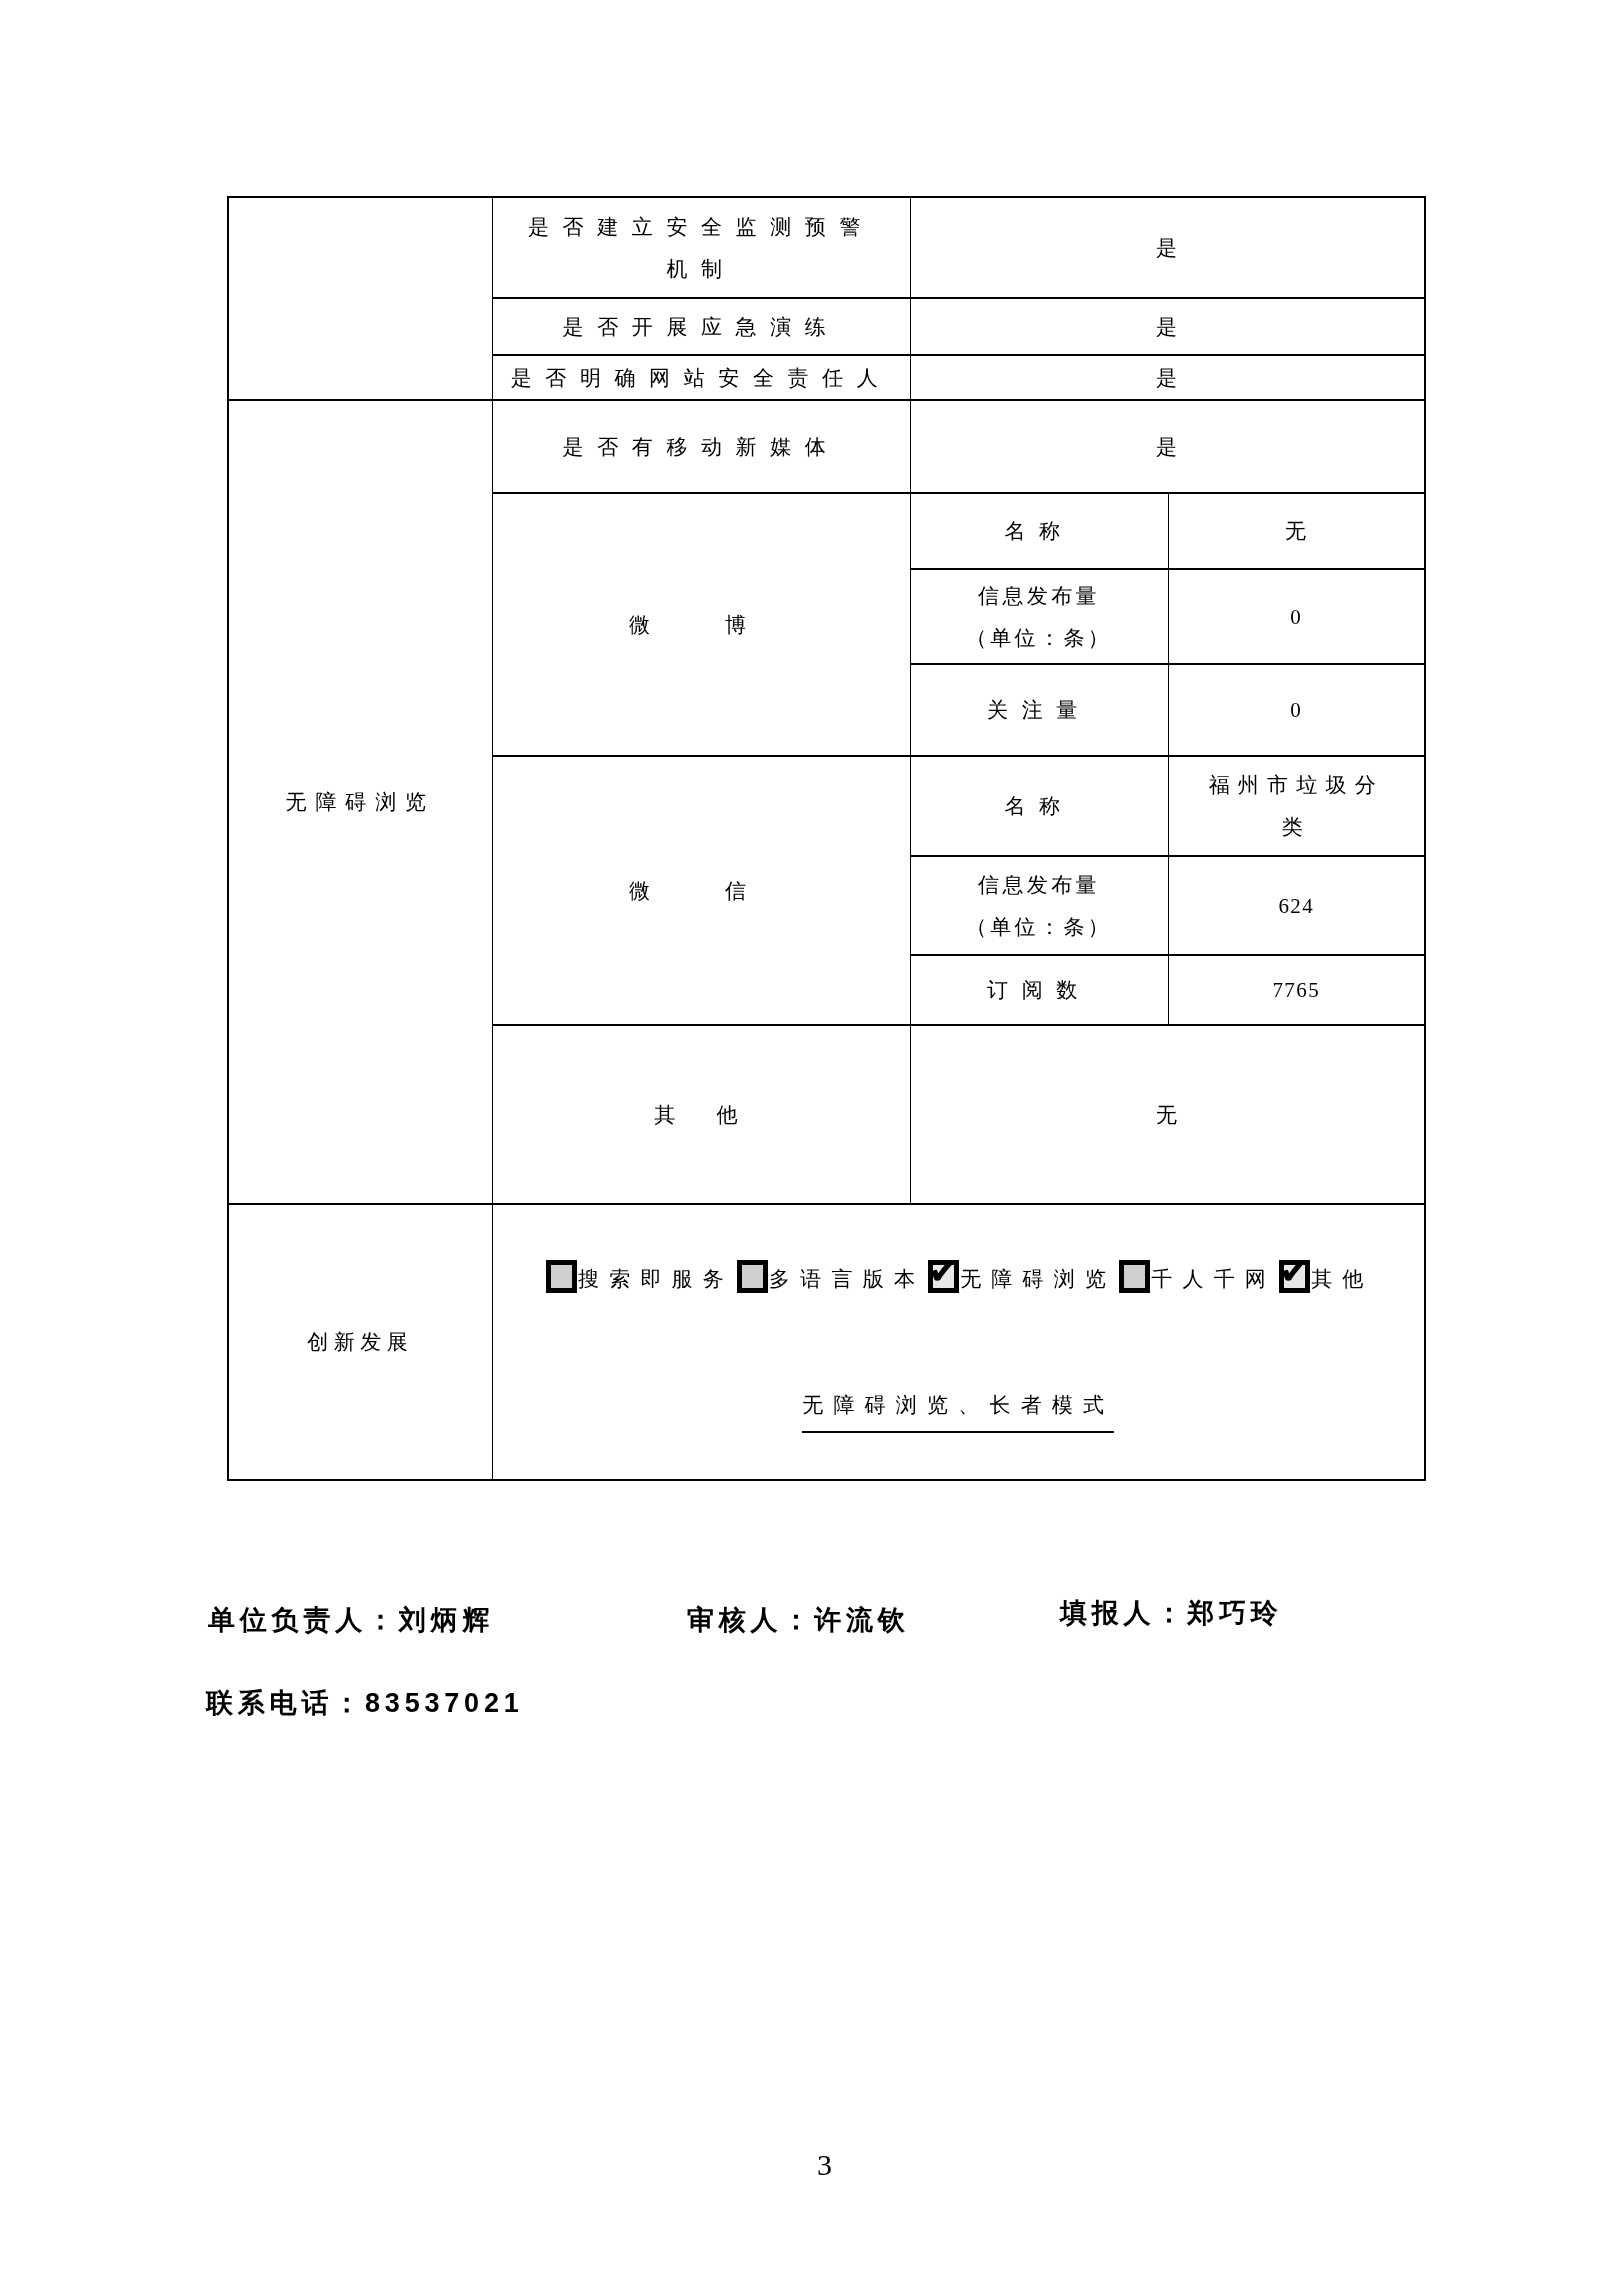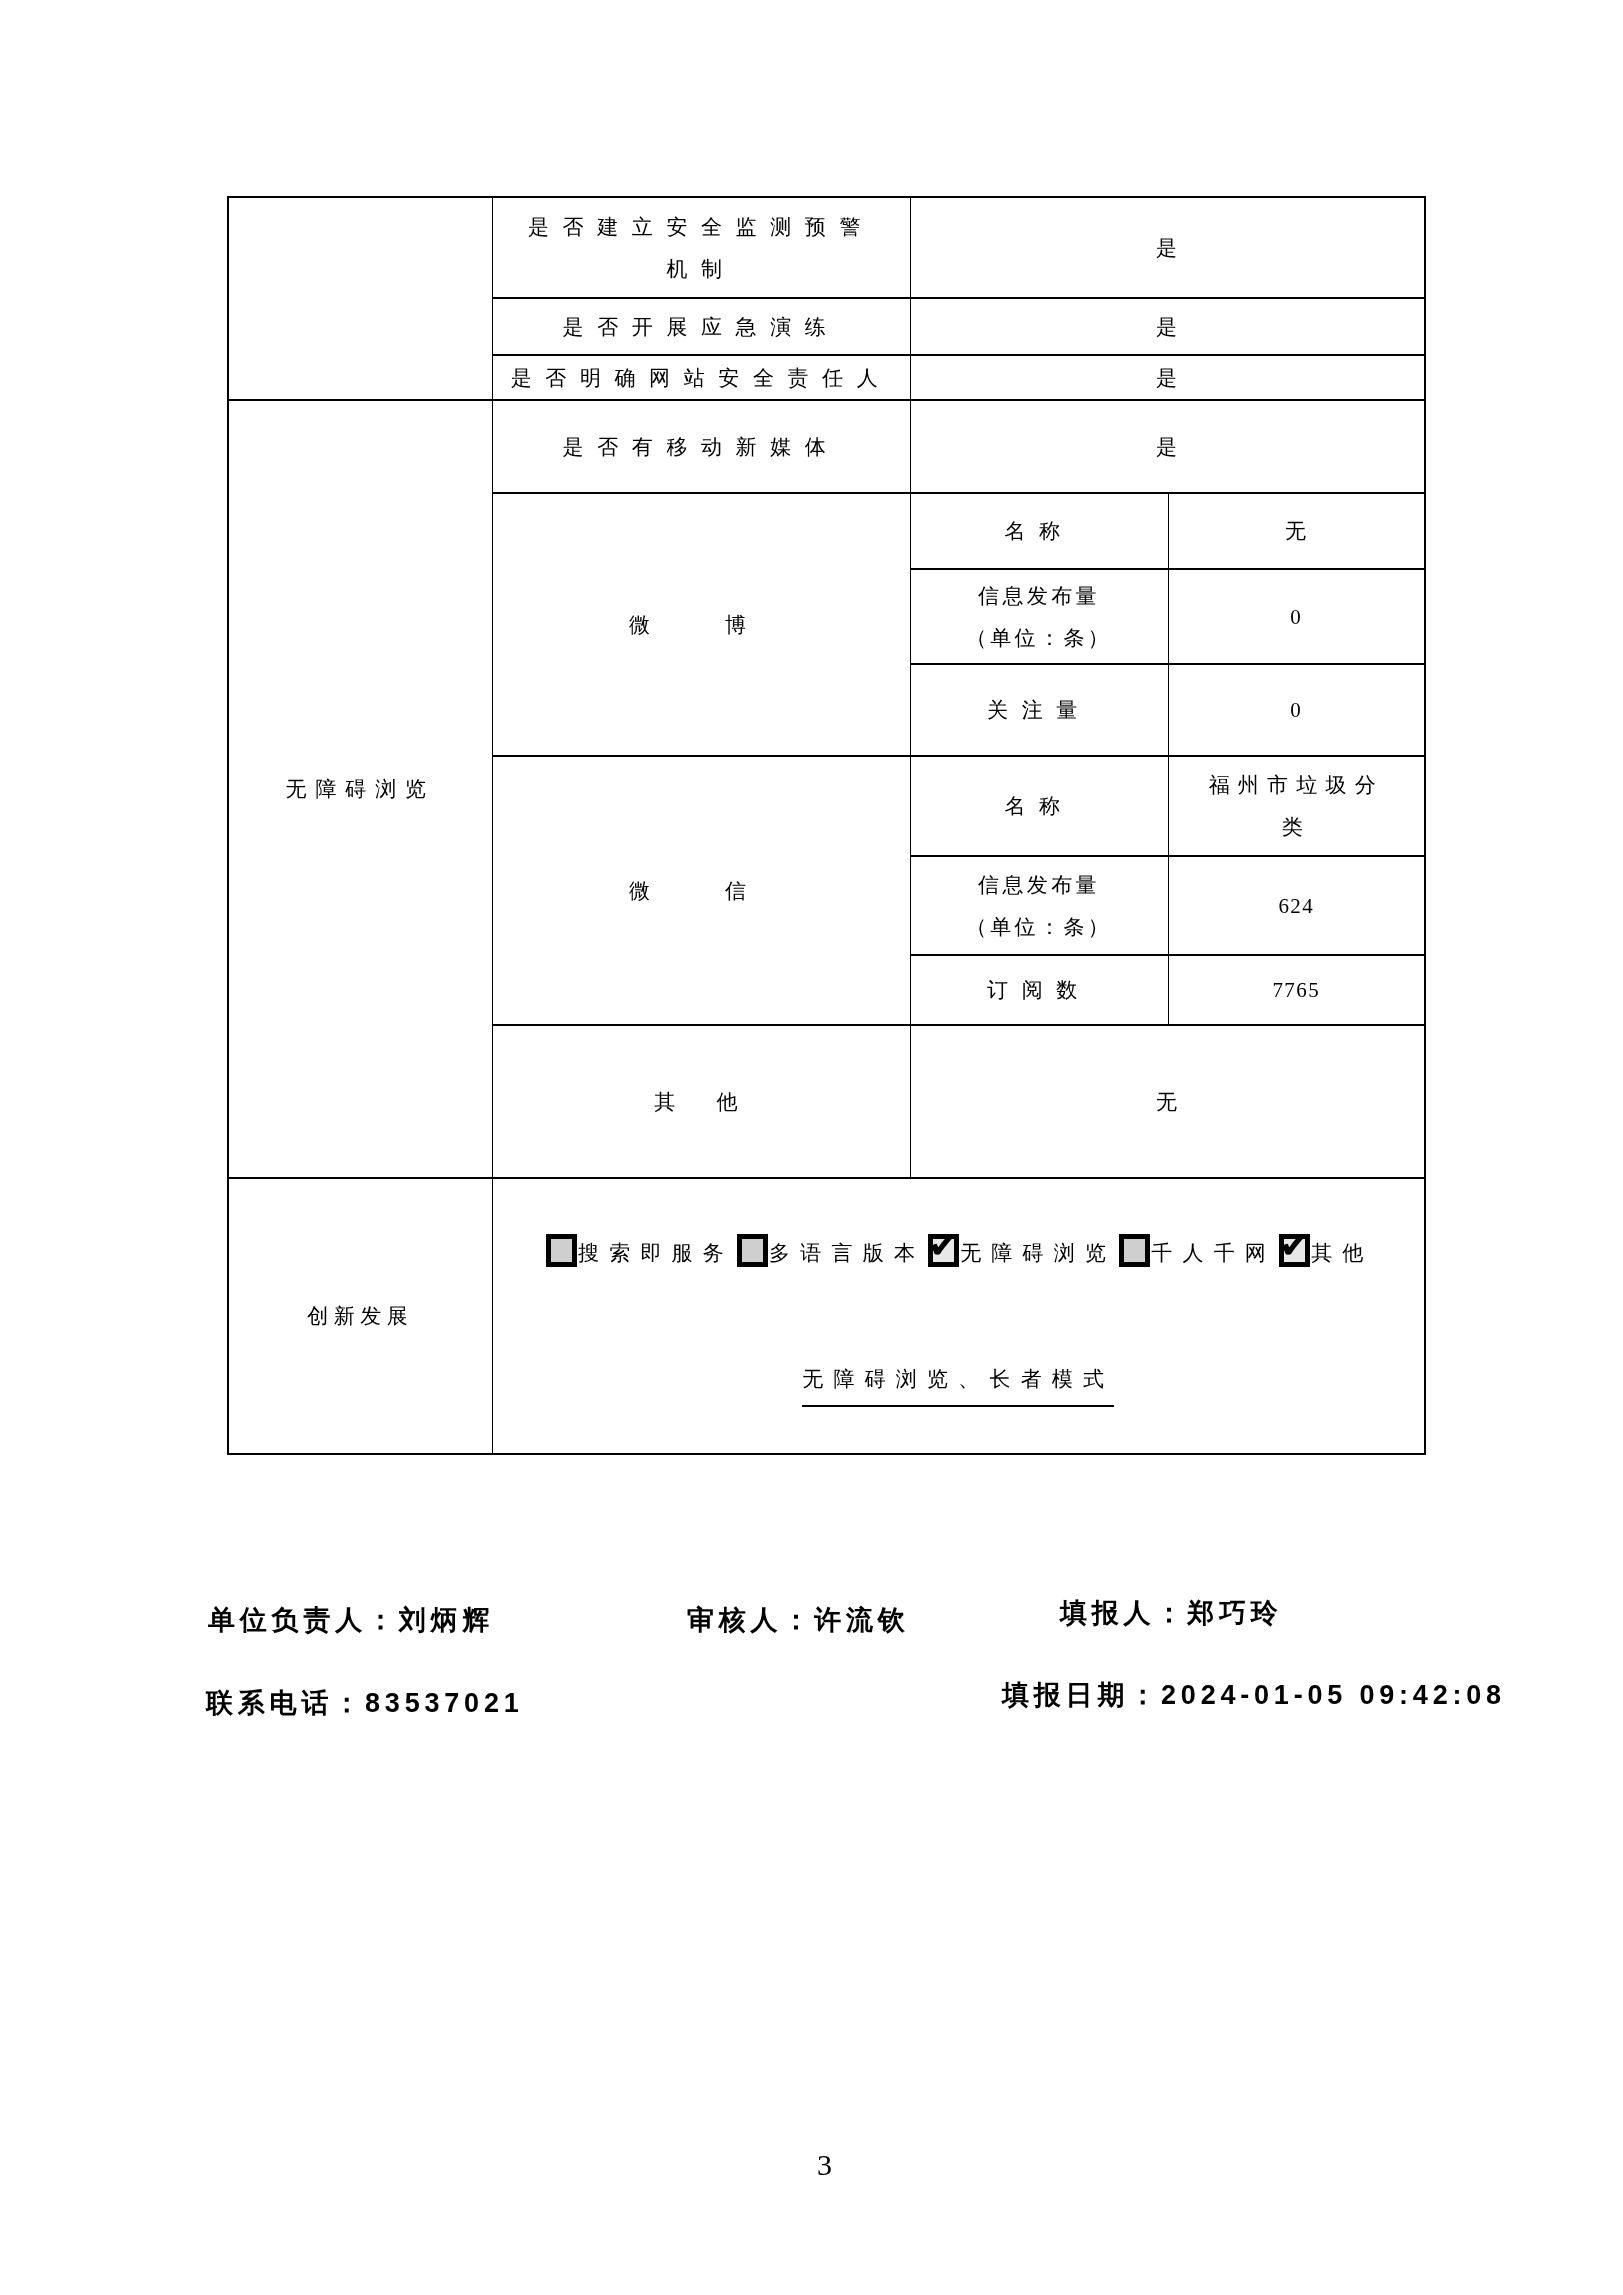--- a/index.html
+++ b/index.html
@@ -15,21 +15,21 @@
   }
   table.report td{
     border:2px solid #000;border-left-width:1.4px;border-right-width:1.4px;
     vertical-align:middle;text-align:center;
     font-size:21px;line-height:42px;padding:0;
     white-space:pre-line;
   }
   tr.r1{height:101px;} tr.r2{height:57px;} tr.r3{height:45px;}
   tr.r4{height:93px;} tr.r5{height:76px;} tr.r6{height:95px;}
   tr.r7{height:92px;} tr.r8{height:100px;} tr.r9{height:99px;}
-  tr.r10{height:70px;} tr.r11{height:153px;} tr.r12{height:276px;}
+  tr.r10{height:70px;} tr.r11{height:179px;} tr.r12{height:276px;}
   td.q{letter-spacing:13.6px;padding-left:13.6px;}
   td.cat{letter-spacing:8.9px;padding-left:8.9px;}
   td.cat4{letter-spacing:5.5px;padding-left:5.5px;}
   td.lbl-wide{letter-spacing:13.6px;padding-left:13.6px;}
   td.lbl-narrow{letter-spacing:3.4px;padding-left:3.4px;}
   td.media-name{letter-spacing:27px;padding-left:27px;}
   td.other-name{letter-spacing:10.2px;padding-left:10.2px;}
   td.val{letter-spacing:1.4px;padding-left:1.4px;}
   td.wrapval{letter-spacing:8.2px;padding-left:8.2px;}
   td.bb-thin{border-bottom-width:0.7px;} td.bt-thin{border-top-width:0.7px;}
@@ -142,17 +142,16 @@
           </div>
         </td>
       </tr>
     </tbody>
   </table>
 
   <span class="f" style="left:208px;top:1602px;">单位负责人：刘炳辉</span>
   <span class="f" style="left:687px;top:1602px;">审核人：许流钦</span>
   <span class="f" style="left:1060px;top:1595px;">填报人：郑巧玲</span>
   <span class="f" style="left:206px;top:1685px;">联系电话：83537021</span>
-  <span class="f" style="left:1002px;top:1677px;">填报日期：2024-01-05 09:42:08</span>
 
   <span class="pagenum">3</span>
 </div>
 
 
 </body></html>

